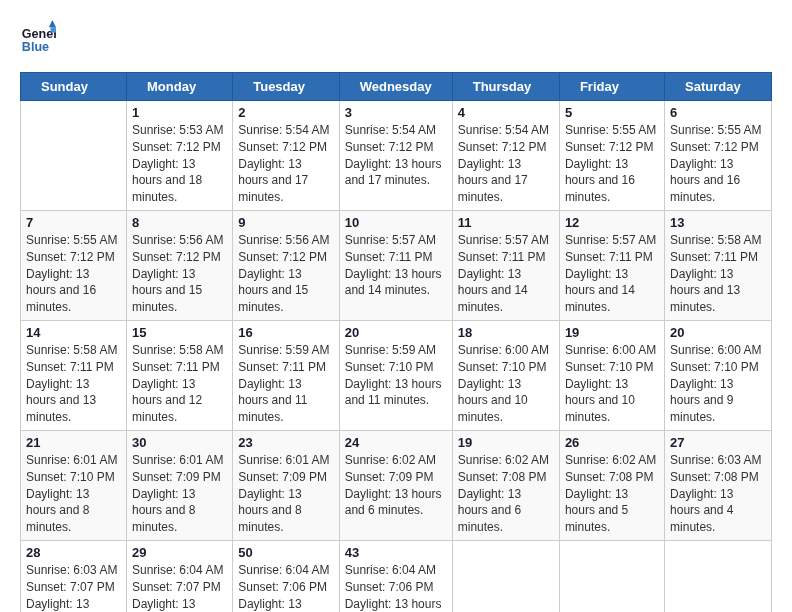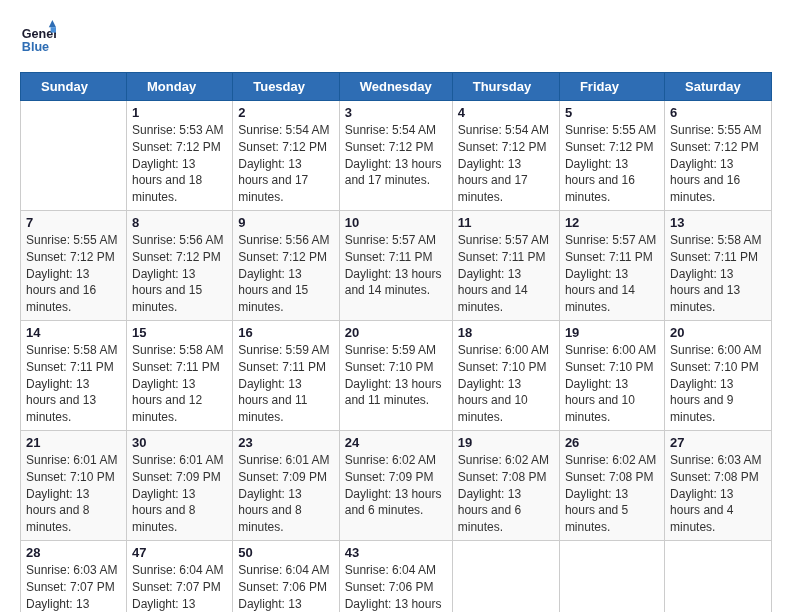--- a/index.html
+++ b/index.html
@@ -224,21 +224,21 @@
           <div class="day-number">27</div>
           <div class="day-info">Sunrise: 6:03 AM<br>Sunset: 7:08 PM<br>Daylight: 13 hours and 4 minutes.</div>
         </td>
       </tr>
       <tr>
         <td>
           <div class="day-number">28</div>
           <div class="day-info">Sunrise: 6:03 AM<br>Sunset: 7:07 PM<br>Daylight: 13 hours and 3 minutes.</div>
         </td>
         <td>
-          <div class="day-number">47</div>
+          <div class="day-number">29</div>
           <div class="day-info">Sunrise: 6:04 AM<br>Sunset: 7:07 PM<br>Daylight: 13 hours and 3 minutes.</div>
         </td>
         <td>
           <div class="day-number">50</div>
           <div class="day-info">Sunrise: 6:04 AM<br>Sunset: 7:06 PM<br>Daylight: 13 hours and 2 minutes.</div>
         </td>
         <td>
           <div class="day-number">43</div>
           <div class="day-info">Sunrise: 6:04 AM<br>Sunset: 7:06 PM<br>Daylight: 13 hours and 1 minute.</div>
         </td>

